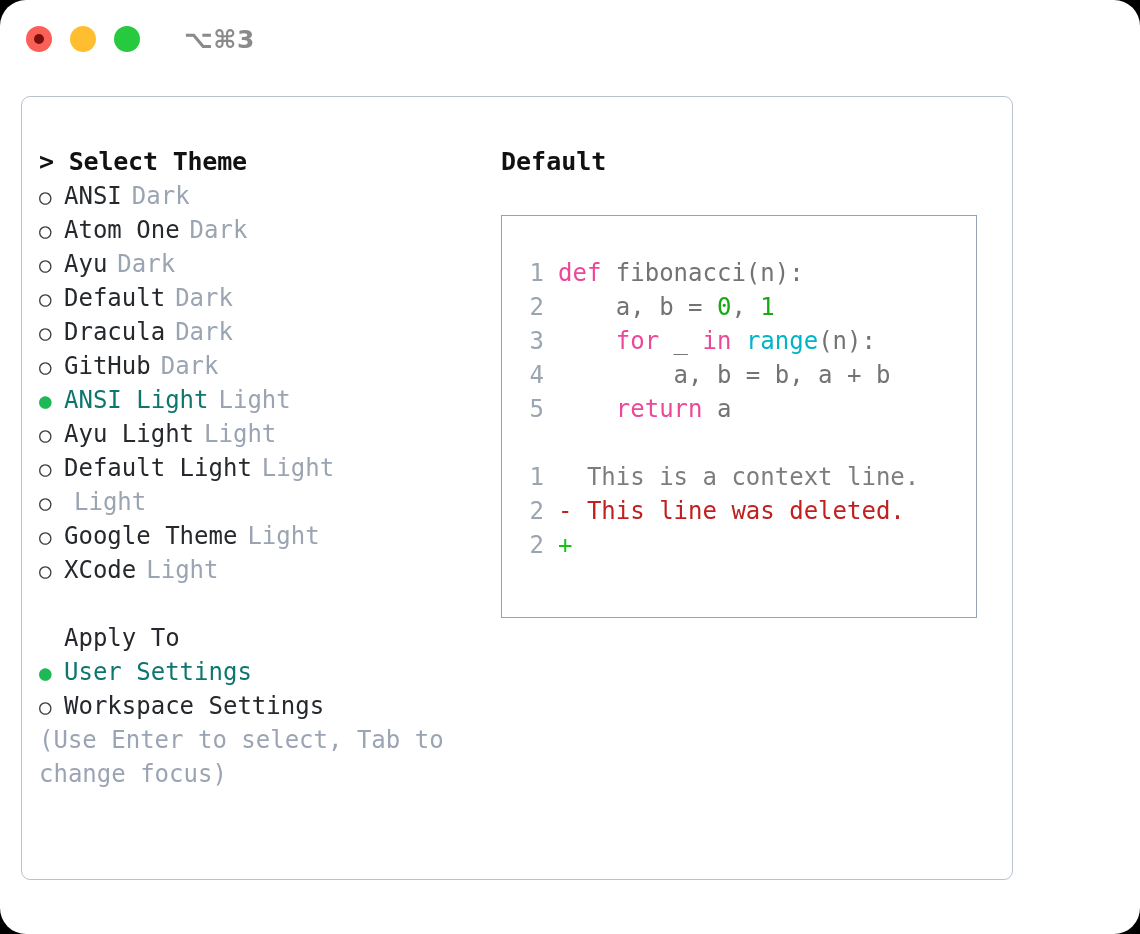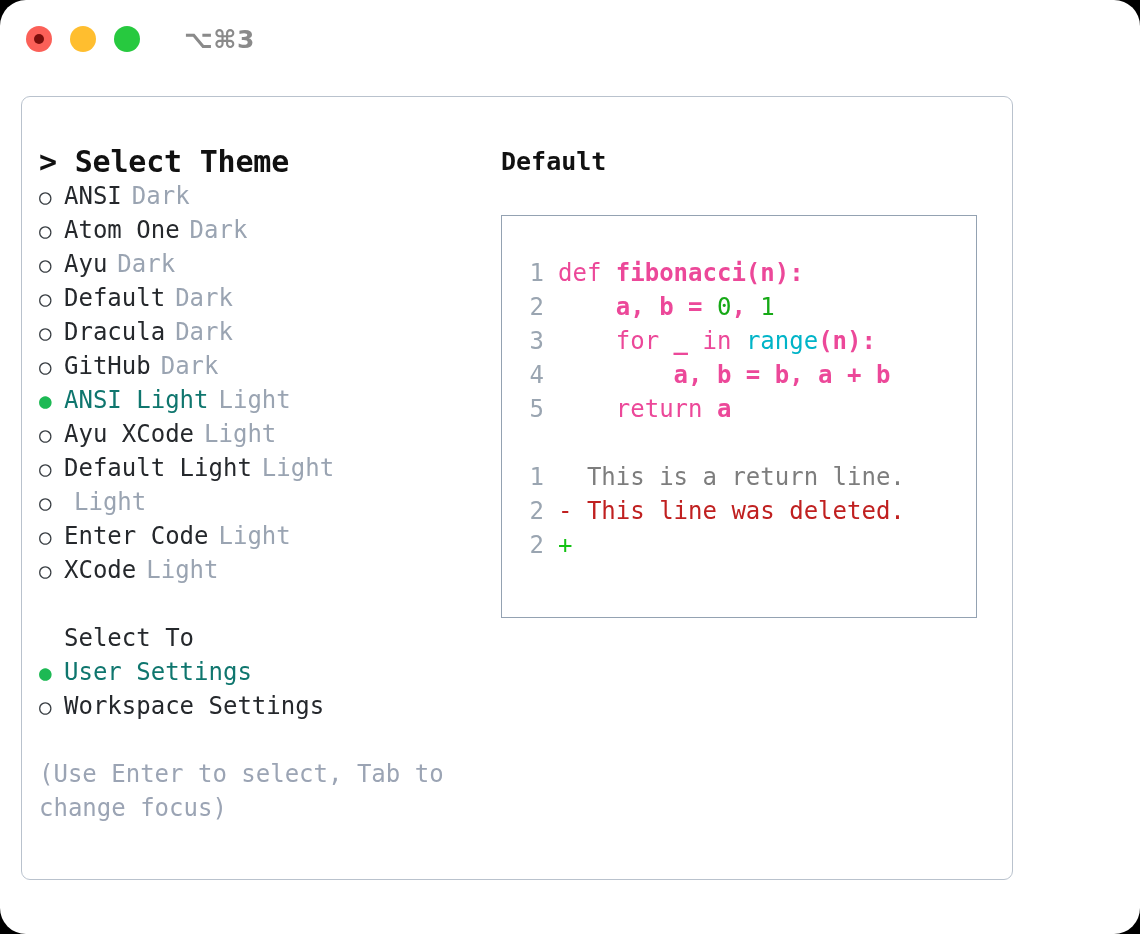--- a/index.html
+++ b/index.html
@@ -87,21 +87,21 @@
   }
 
   
   #left-col {
     position: absolute;
     left: 17px;
     top: 48px;
     width: 450px;
   }
   .list-title {
-    font-size: 30px;
+    font-size: 25px;
     font-weight: 700;
     color: #111111;
     letter-spacing: -0.2px;
     white-space: pre;
     line-height: 34px;
     height: 34px;
   }
   .opt-row {
     display: flex;
     align-items: baseline;
@@ -130,21 +130,20 @@
     height: 34px;
     line-height: 34px;
     font-size: 24px;
     color: #25282c;
     padding-left: 25px;
     white-space: pre;
   }
   #apply-block { margin-top: 34px; }
 
   #hint {
-    margin-top: 34px;
     font-size: 24px;
     line-height: 34px;
     color: #9ba4b4;
     width: 420px;
     white-space: pre-wrap;
   }
 
   
   #right-col {
     position: absolute;
@@ -183,21 +182,21 @@
     align-items: baseline;
   }
   .lineno {
     display: inline-block;
     width: 24px;
     flex: 0 0 24px;
     text-align: right;
     color: #9aa5b1;
     margin-right: 14px;
   }
-  .code-txt { color: #ec4899; font-weight: bold; }
+  .code-txt { color: #737373; }
   .kw  { color: #ec4899; }
   .fn  { color: #00b4c8; }
   .num { color: #16a916; }
   .blank-line { height: 34px; }
   .ctx { color: #7d7d7d; }
   .del { color: #c02020; }
   .add { color: #13c213; }
 </style>
 </head>
 <body>
@@ -219,49 +218,49 @@
       <div id="left-col">
         <div class="list-title">&gt; Select Theme</div>
         <div id="theme-list">
             <div class="opt-row"><span class="bullet off">○</span><span class="opt-label">ANSI</span><span class="opt-kind">Dark</span></div>
             <div class="opt-row"><span class="bullet off">○</span><span class="opt-label">Atom One</span><span class="opt-kind">Dark</span></div>
             <div class="opt-row"><span class="bullet off">○</span><span class="opt-label">Ayu</span><span class="opt-kind">Dark</span></div>
             <div class="opt-row"><span class="bullet off">○</span><span class="opt-label">Default</span><span class="opt-kind">Dark</span></div>
             <div class="opt-row"><span class="bullet off">○</span><span class="opt-label">Dracula</span><span class="opt-kind">Dark</span></div>
             <div class="opt-row"><span class="bullet off">○</span><span class="opt-label">GitHub</span><span class="opt-kind">Dark</span></div>
             <div class="opt-row"><span class="bullet on">●</span><span class="opt-label sel">ANSI Light</span><span class="opt-kind">Light</span></div>
-            <div class="opt-row"><span class="bullet off">○</span><span class="opt-label">Ayu XCode</span><span class="opt-kind">Light</span></div>
+            <div class="opt-row"><span class="bullet off">○</span><span class="opt-label">Ayu Light</span><span class="opt-kind">Light</span></div>
             <div class="opt-row"><span class="bullet off">○</span><span class="opt-label">Default Light</span><span class="opt-kind">Light</span></div>
             <div class="opt-row"><span class="bullet off">○</span><span class="opt-kind">Light</span></div>
-            <div class="opt-row"><span class="bullet off">○</span><span class="opt-label">Enter Code</span><span class="opt-kind">Light</span></div>
+            <div class="opt-row"><span class="bullet off">○</span><span class="opt-label">Google Theme</span><span class="opt-kind">Light</span></div>
             <div class="opt-row"><span class="bullet off">○</span><span class="opt-label">XCode</span><span class="opt-kind">Light</span></div>
           </div>
 
         <div id="apply-block">
-          <div class="section-head">Select To</div>
+          <div class="section-head">Apply To</div>
           <div id="apply-list">
               <div class="opt-row"><span class="bullet on">●</span><span class="opt-label sel">User Settings</span></div>
               <div class="opt-row"><span class="bullet off">○</span><span class="opt-label">Workspace Settings</span></div>
             </div>
         </div>
 
         <div id="hint">(Use Enter to select, Tab to change focus)</div>
       </div>
 
       <div id="right-col">
         <div class="preview-title">Default</div>
         <div id="preview-box">
           <div id="code-area">
               <div class="code-line"><span class="lineno">1</span><span><span class="kw">def</span><span class="code-txt"> fibonacci(n):</span></span></div>
               <div class="code-line"><span class="lineno">2</span><span><span class="code-txt">    a, b = </span><span class="num">0</span><span class="code-txt">, </span><span class="num">1</span></span></div>
               <div class="code-line"><span class="lineno">3</span><span><span class="code-txt">    </span><span class="kw">for</span><span class="code-txt"> _ </span><span class="kw">in</span><span class="code-txt"> </span><span class="fn">range</span><span class="code-txt">(n):</span></span></div>
               <div class="code-line"><span class="lineno">4</span><span><span class="code-txt">        a, b = b, a + b</span></span></div>
               <div class="code-line"><span class="lineno">5</span><span><span class="code-txt">    </span><span class="kw">return</span><span class="code-txt"> a</span></span></div>
               <div class="blank-line"></div>
-              <div class="code-line"><span class="lineno">1</span><span class="ctx">  </span><span class="ctx">This is a return line.</span></div>
+              <div class="code-line"><span class="lineno">1</span><span class="ctx">  </span><span class="ctx">This is a context line.</span></div>
               <div class="code-line"><span class="lineno">2</span><span class="del">- </span><span class="del">This line was deleted.</span></div>
               <div class="code-line"><span class="lineno">2</span><span class="add">+ </span></div>
             </div>
         </div>
       </div>
 
     </div>
   </div>
 </div>
 

